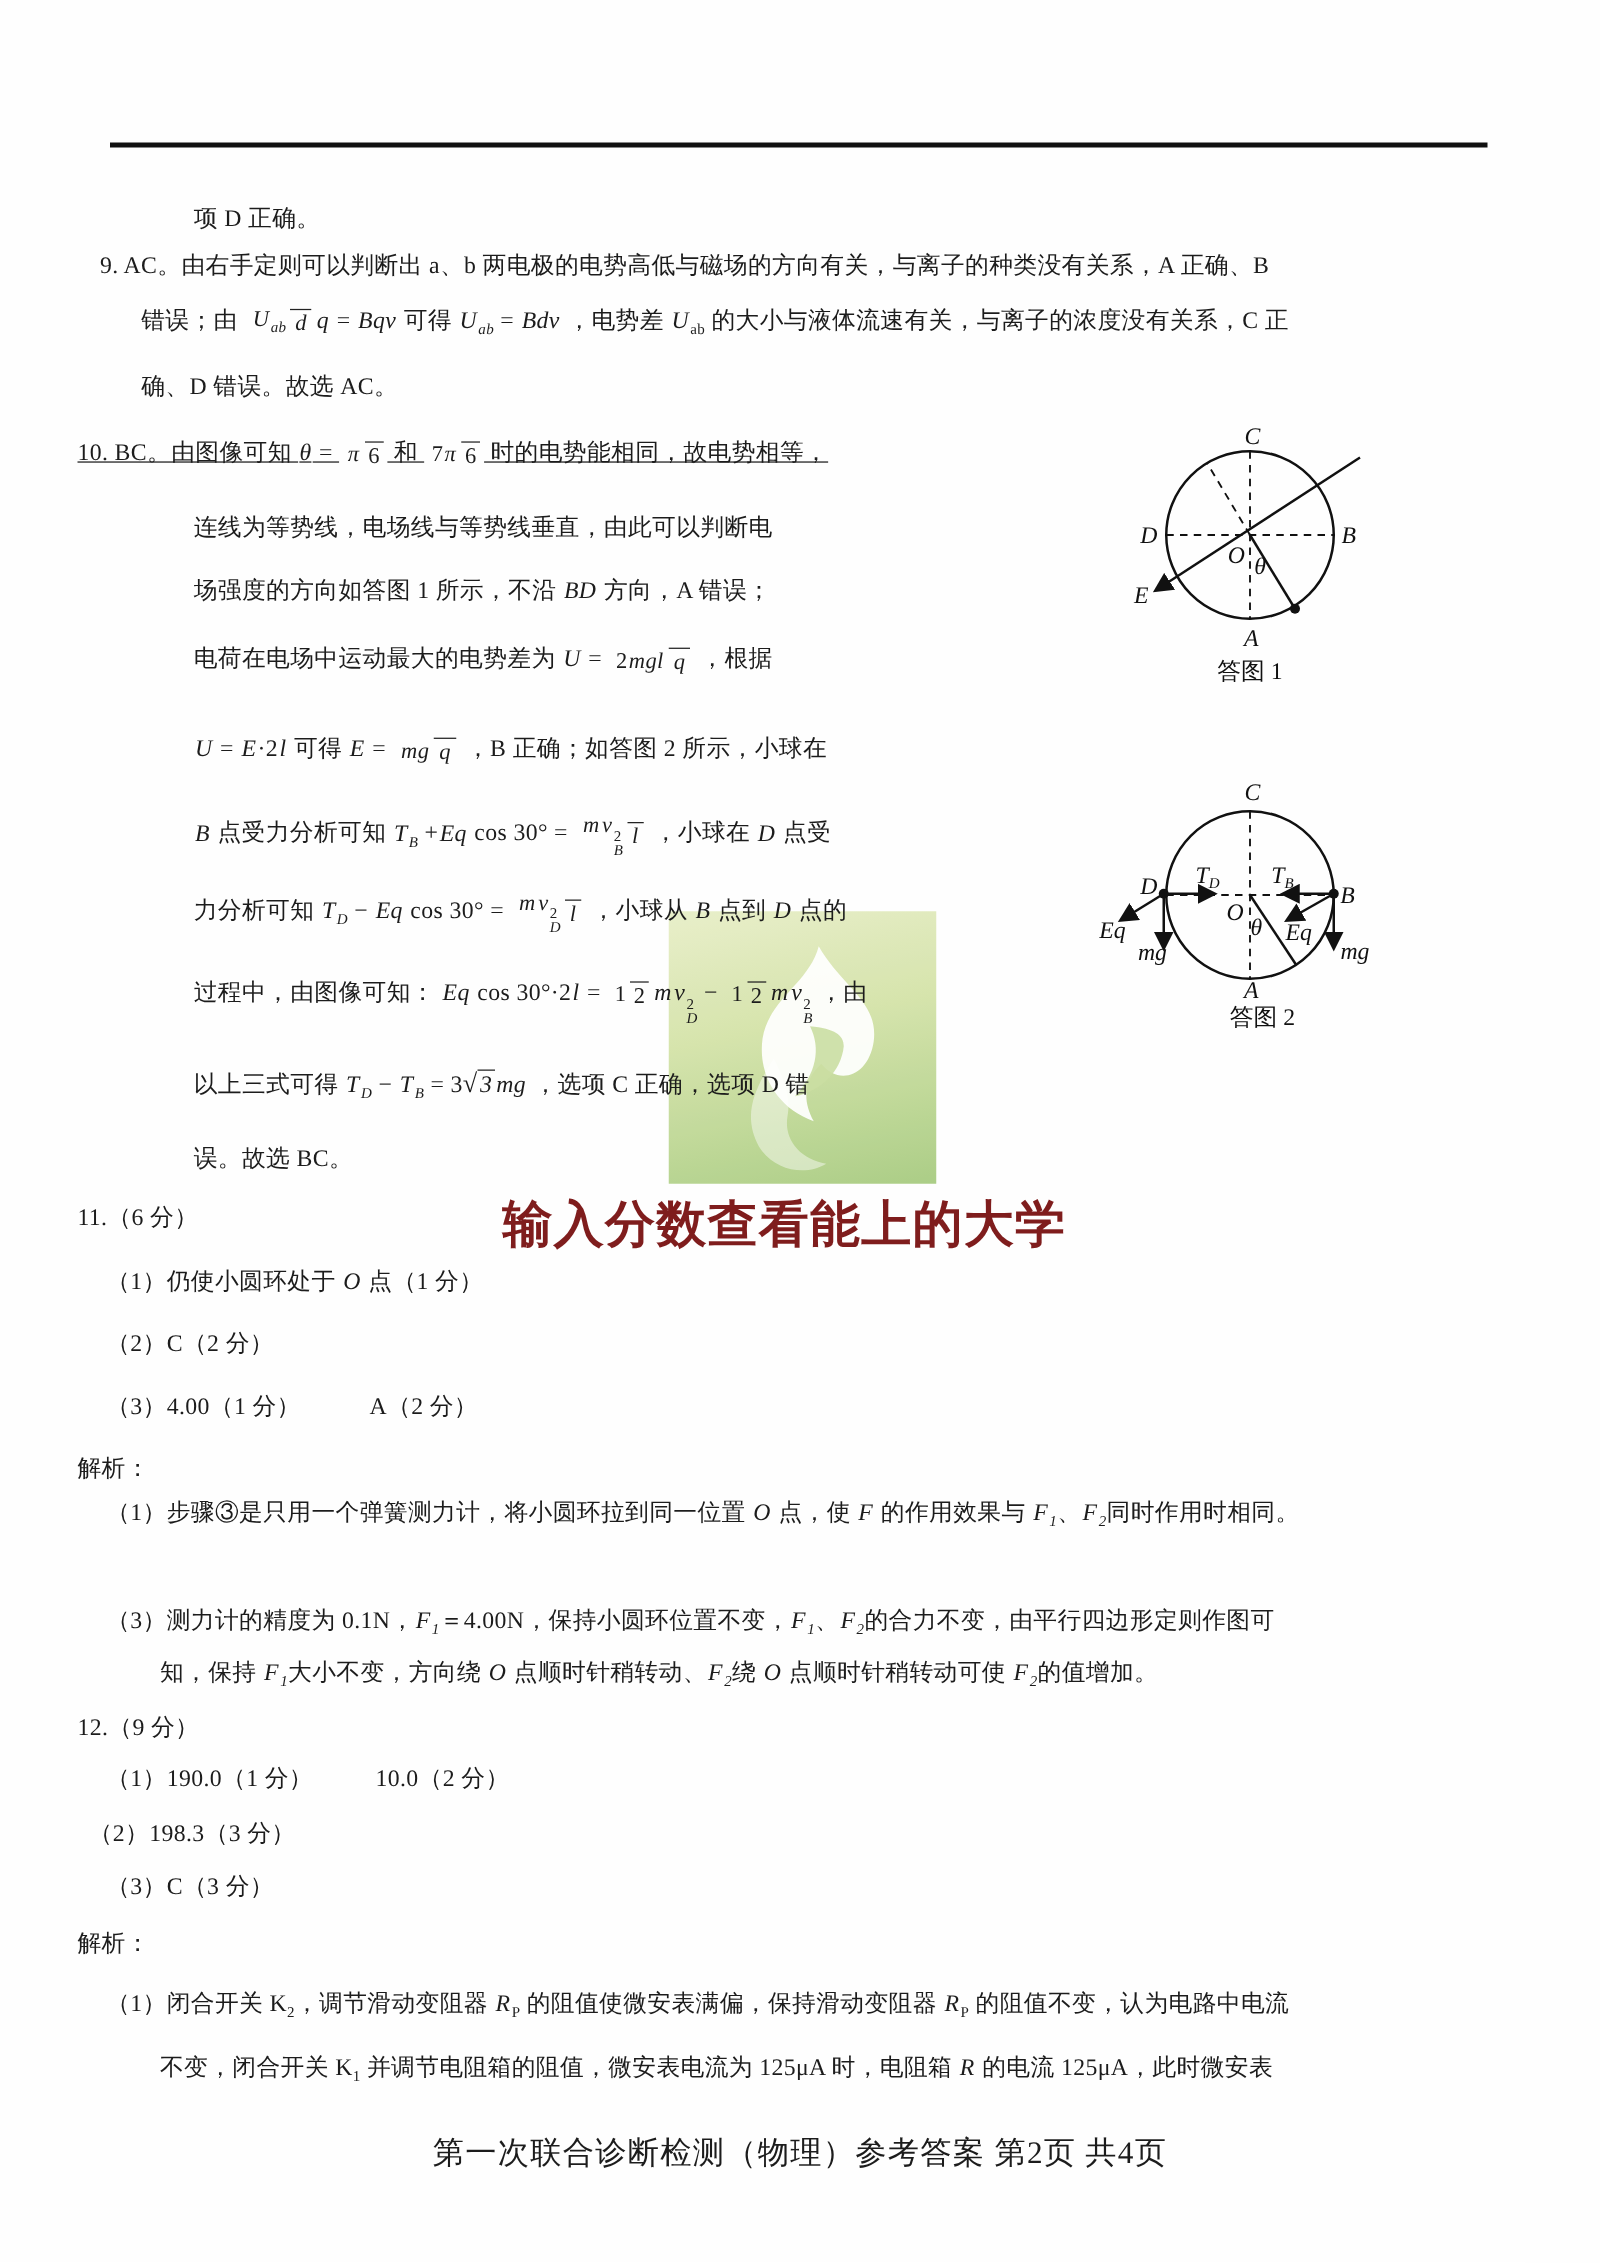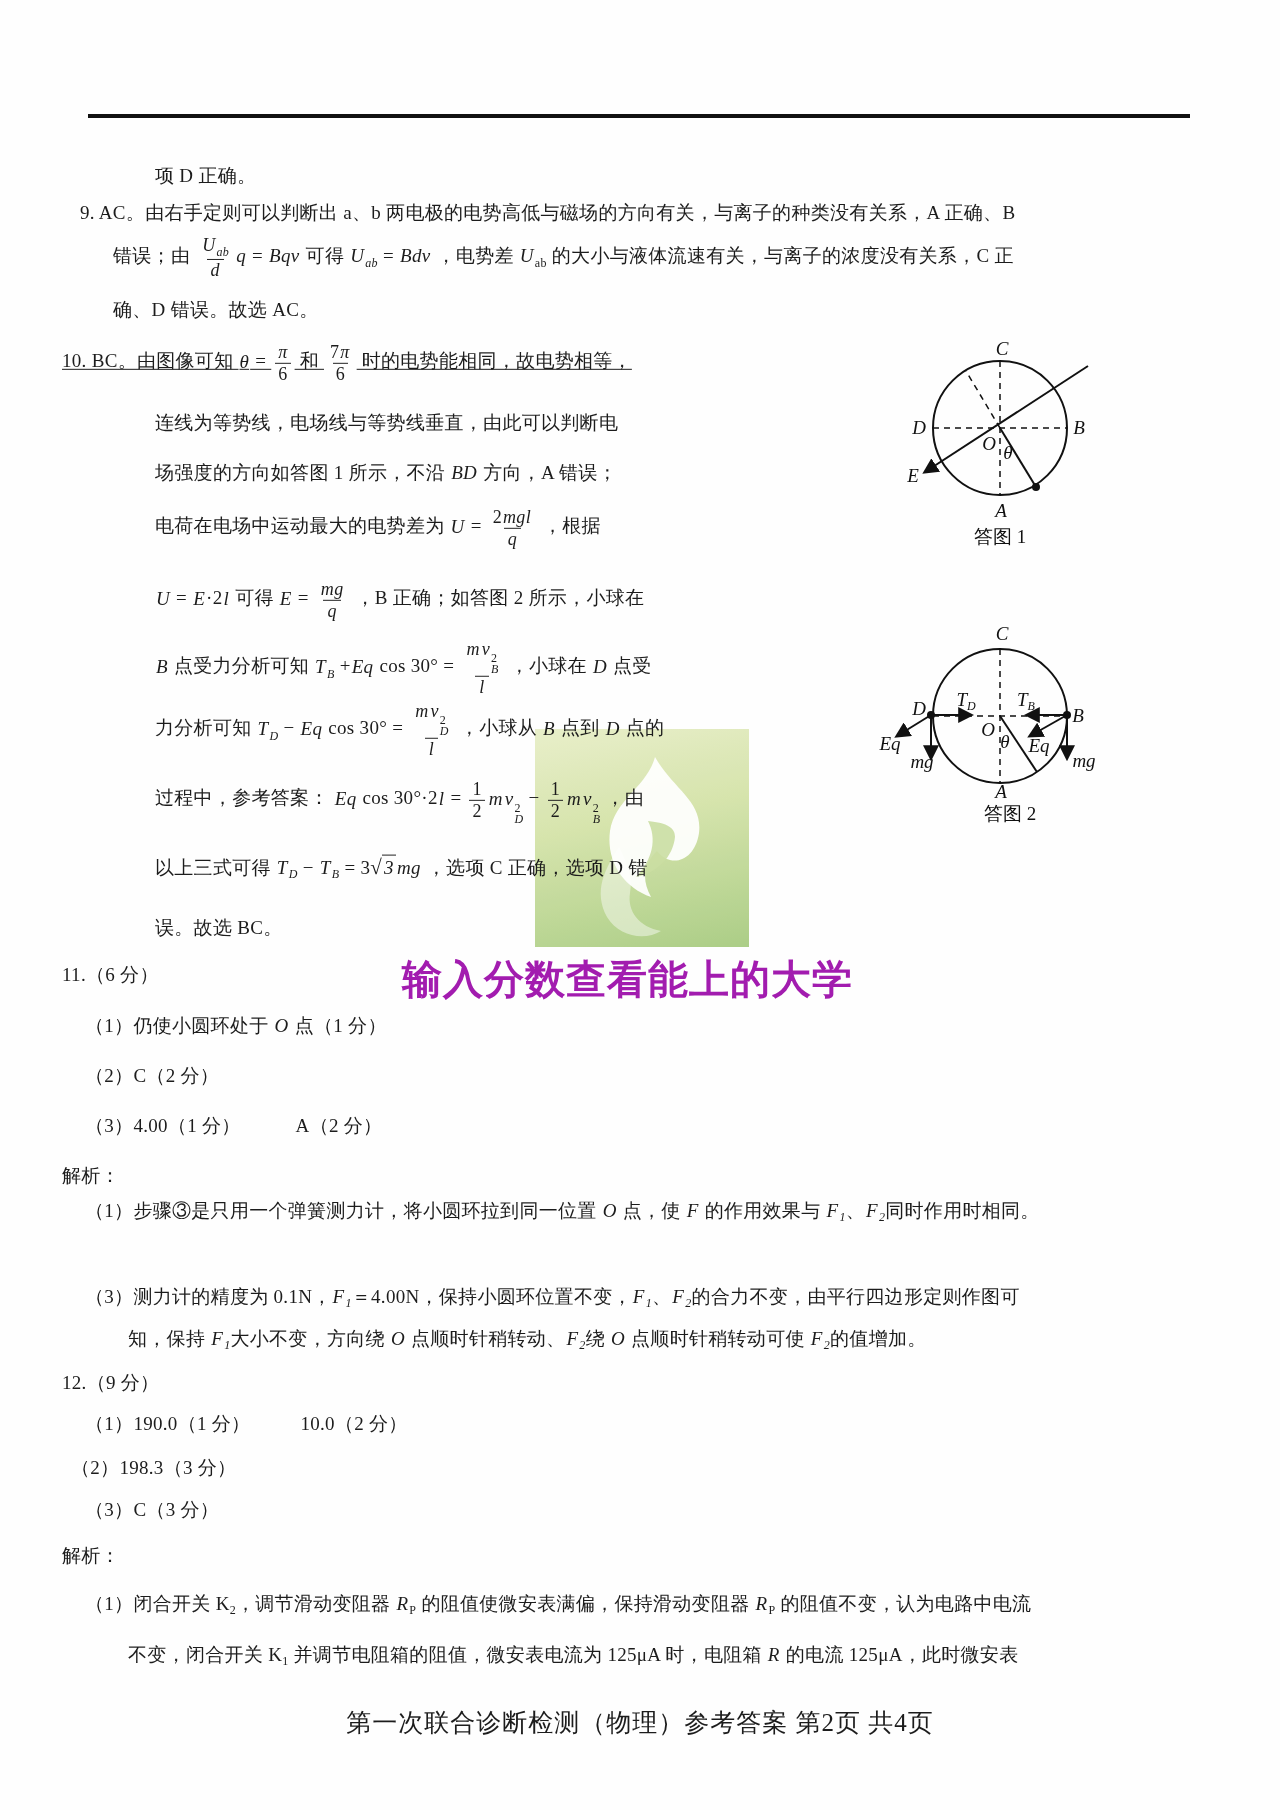--- a/index.html
+++ b/index.html
@@ -4,38 +4,38 @@
 <style>
   html,body{margin:0;padding:0;}
   body{width:1280px;height:1810px;background:#ffffff;position:relative;
        font-family:"Liberation Serif","DejaVu Serif",serif;color:#1c1c1c;overflow:hidden;}
   #page{position:absolute;inset:0;background:#fefefe;}
   #top-rule{position:absolute;left:88px;top:114px;width:1102px;height:4px;background:#111;}
   
   #wm-logo{position:absolute;left:535px;top:729px;width:214px;height:218px;z-index:1;
            background:linear-gradient(168deg,#e7eec6 0%,#d3e2a6 42%,#a5ca7d 100%);opacity:.92;}
   .wm-text{position:absolute;z-index:1;font-family:Liberation Serif, serif;
-           font-weight:bold;color:#a21caf;font-size:40px;letter-spacing:1px;white-space:nowrap;}
+           font-weight:bold;color:#7f1d1d;font-size:40px;letter-spacing:1px;white-space:nowrap;}
   #wm-line1{left:402px;top:952px;}
   #wm-line2{left:292px;top:1010px;}
   
   #text-layer{position:absolute;inset:0;z-index:2;}
   .line{position:absolute;transform:translateY(-50%);white-space:nowrap;
         font-size:19px;letter-spacing:.3px;line-height:1.25;}
   .seg-t{}
   .seg-m{font-style:italic;font-family:"Liberation Serif",serif;padding:0 1px;}
   sub.seg-subi{font-size:12px;font-style:italic;}
   sub.seg-subp{font-size:12px;}
   .seg-sp{display:inline-block;}
   .seg-ssw{display:inline;}
   .ss-col{display:inline-flex;flex-direction:column;align-items:flex-start;
           vertical-align:-7px;line-height:.95;font-size:12px;}
   .ss-sup{font-style:normal;}
   .ss-sub{font-style:italic;}
-  .frac{display:inline-flex;flex-direction:column;align-items:center;vertical-align:middle;
+  .frac{display:inline-flex;flex-direction:row;align-items:center;vertical-align:middle;
         margin:0 3px;font-size:18px;line-height:1.15;justify-content:center;}
   .frac .num{padding:0 3px;}
   .frac .den{border-top:1.4px solid #222;padding:0 3px;}
   .sqrt{display:inline-flex;align-items:baseline;}
   .sqrt-sign{font-size:21px;}
   .sqrt-val{border-top:1.6px solid #222;padding:0 2px;font-style:italic;
             font-family:"Liberation Serif",serif;}
   
   .fig{position:absolute;z-index:2;}
   .fig-stroke{stroke:#111;fill:none;}
@@ -95,21 +95,21 @@
               </span></span></span>
           <span class="den"><span class="seg-m">l</span></span>
         </span><span class="seg-t"> ，小球在 </span><span class="seg-m">D</span><span class="seg-t"> 点受</span></div>
       <div class="line" style="left: 155px; top: 730px;"><span class="seg-t">力分析可知 </span><span class="seg-ms"><span class="seg-m">T</span><sub class="seg-subi">D</sub></span><span class="seg-t"> − </span><span class="seg-m">Eq</span><span class="seg-t"> cos 30° = </span><span class="frac">
           <span class="num"><span class="seg-m">m</span><span class="seg-ssw"><span class="seg-m">v</span><span class="ss-col">
                 <span class="ss-sup">2</span>
                 <span class="ss-sub">D</span>
               </span></span></span>
           <span class="den"><span class="seg-m">l</span></span>
         </span><span class="seg-t"> ，小球从 </span><span class="seg-m">B</span><span class="seg-t"> 点到 </span><span class="seg-m">D</span><span class="seg-t"> 点的</span></div>
-      <div class="line" style="left: 155px; top: 802px;"><span class="seg-t">过程中，参考答案： </span><span class="seg-m">Eq</span><span class="seg-t"> cos 30°·2</span><span class="seg-m">l</span><span class="seg-t"> = </span><span class="frac">
+      <div class="line" style="left: 155px; top: 802px;"><span class="seg-t">过程中，由图像可知： </span><span class="seg-m">Eq</span><span class="seg-t"> cos 30°·2</span><span class="seg-m">l</span><span class="seg-t"> = </span><span class="frac">
           <span class="num"><span class="seg-t">1</span></span>
           <span class="den"><span class="seg-t">2</span></span>
         </span><span class="seg-m">m</span><span class="seg-ssw"><span class="seg-m">v</span><span class="ss-col">
             <span class="ss-sup">2</span>
             <span class="ss-sub">D</span>
           </span></span><span class="seg-t"> − </span><span class="frac">
           <span class="num"><span class="seg-t">1</span></span>
           <span class="den"><span class="seg-t">2</span></span>
         </span><span class="seg-m">m</span><span class="seg-ssw"><span class="seg-m">v</span><span class="ss-col">
             <span class="ss-sup">2</span>

